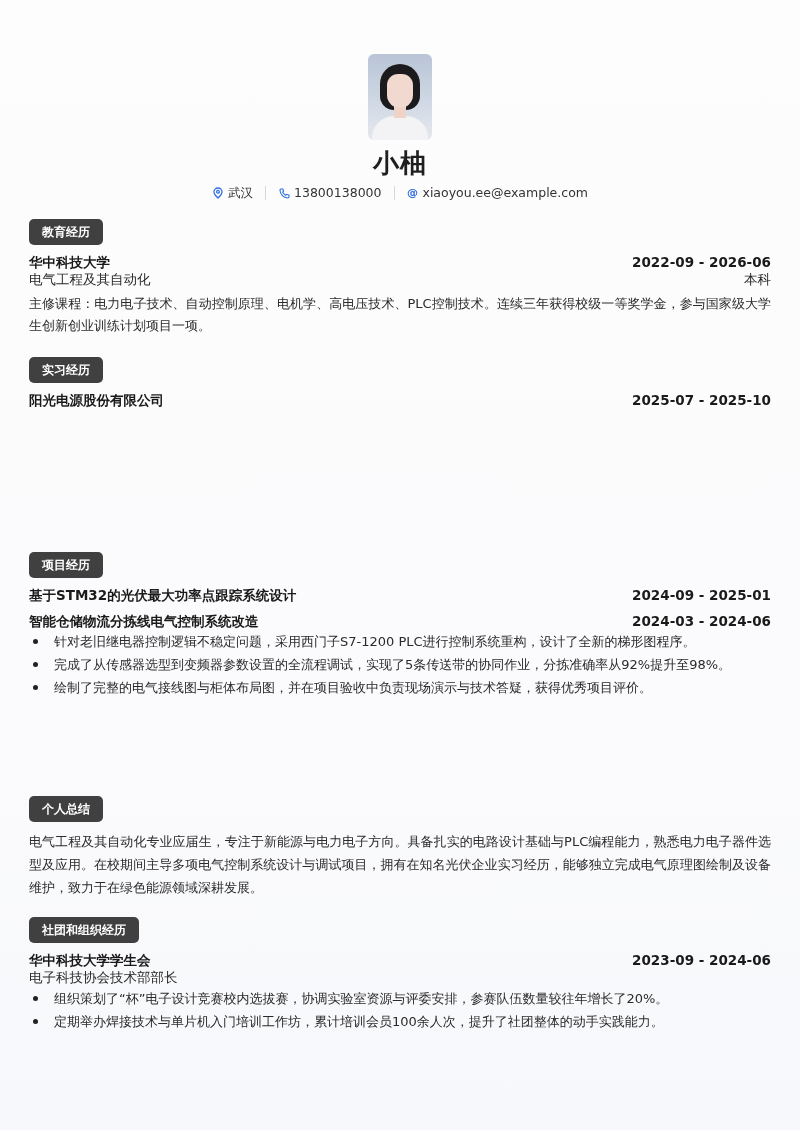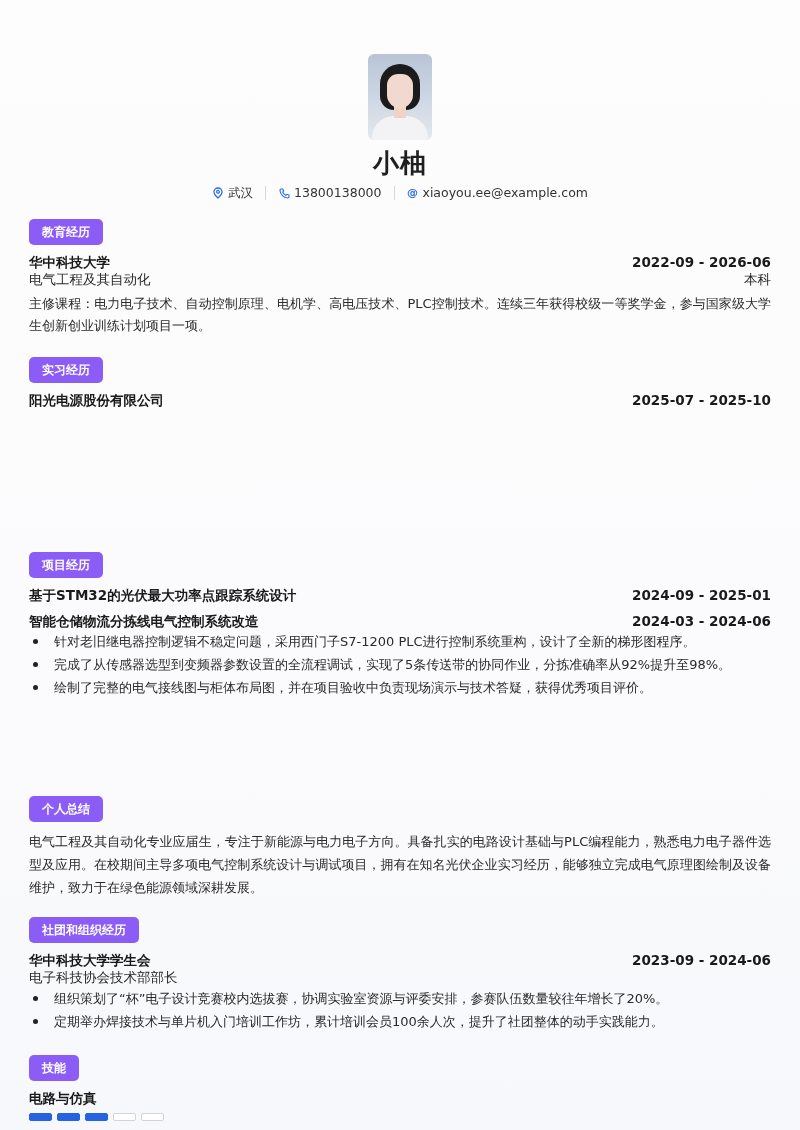--- a/index.html
+++ b/index.html
@@ -94,21 +94,21 @@
     .sep {
       width: 1px;
       height: 14px;
       background: #d8d8d8;
       margin: 0 12px;
     }
 
     
     .section-tag {
       display: inline-block;
-      background: #8b5cf6;
+      background: #404040;
       color: #fff;
       font-size: 12px;
       font-weight: bold;
       padding: 0 13px;
       height: 26px;
       line-height: 26px;
       border-radius: 5px;
     }
     .row {
       display: flex;
@@ -256,27 +256,14 @@
       <div class="row">
         <span class="sub">电子科技协会技术部部长</span>
       </div>
       <ul class="bullets" style="margin-top:3px;">
         <li style="margin-bottom:4px;">组织策划了“杯”电子设计竞赛校内选拔赛，协调实验室资源与评委安排，参赛队伍数量较往年增长了20%。</li>
         <li>定期举办焊接技术与单片机入门培训工作坊，累计培训会员100余人次，提升了社团整体的动手实践能力。</li>
       </ul>
     </div>
   </div>
 
-  <div class="abs" style="top:1055px;">
-    <div class="section-tag">技能</div>
-    <div style="margin-top:9px;">
-      <div class="bold" style="font-size:13.5px; line-height:17px;">电路与仿真</div>
-      <div class="skill-bars">
-        <div class="skill-bar on"></div>
-        <div class="skill-bar on"></div>
-        <div class="skill-bar on"></div>
-        <div class="skill-bar"></div>
-        <div class="skill-bar"></div>
-      </div>
-    </div>
-  </div>
 
 </div>
 
 </body></html>

